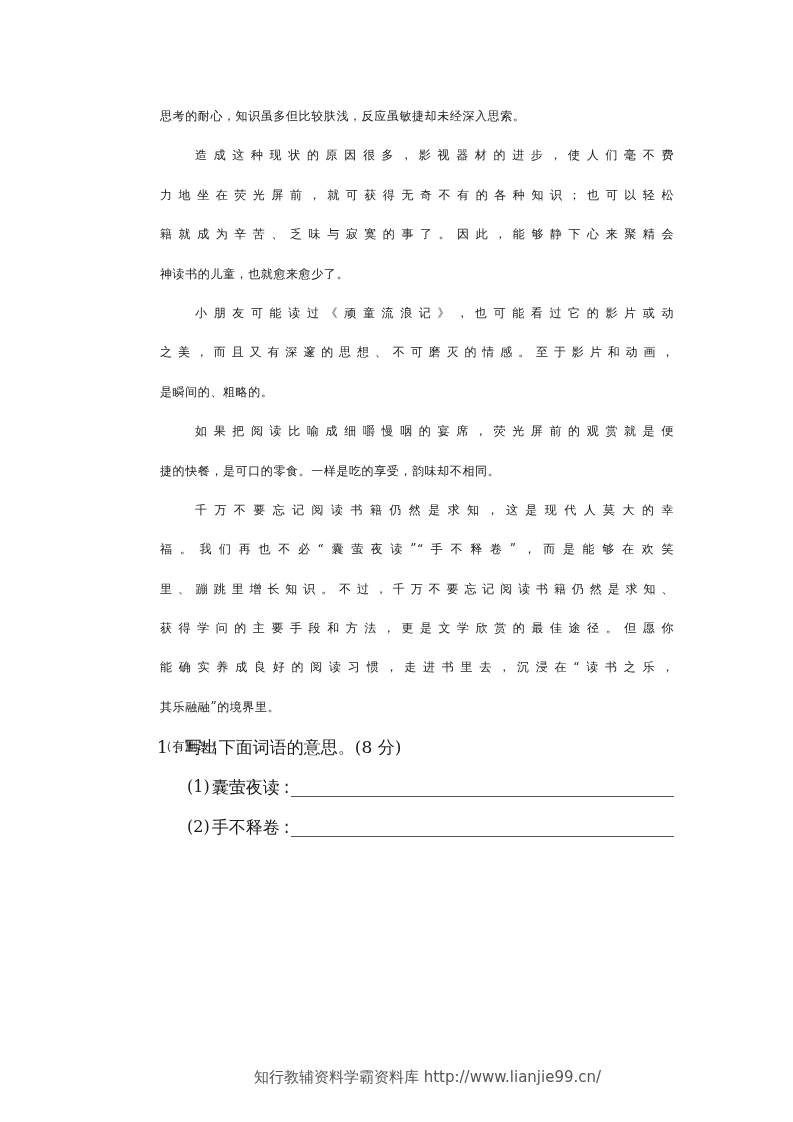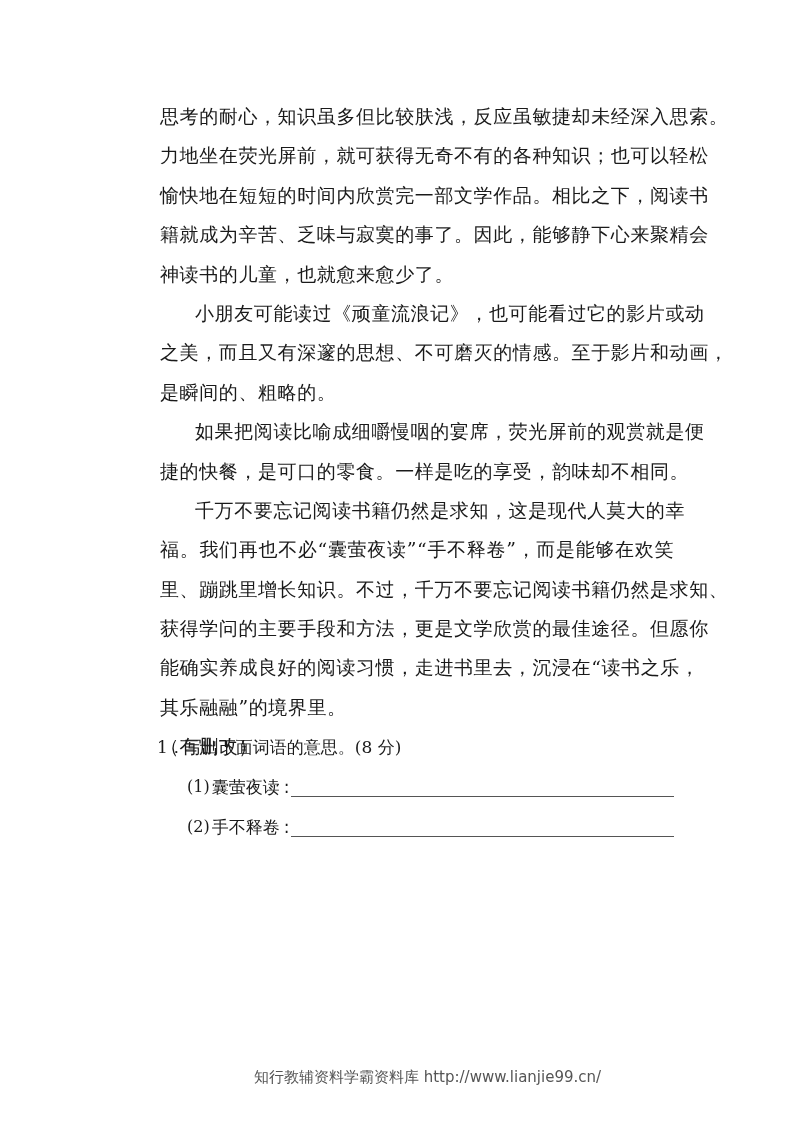--- a/index.html
+++ b/index.html
@@ -17,21 +17,21 @@
     }
     .page {
       position: absolute;
       left: 160px;
       top: 97px;
       width: 514px;
     }
     .line {
       height: 39.4px;
       line-height: 39.4px;
-      font-size: 19px;
+      font-size: 12px;
       white-space: nowrap;
       letter-spacing: 0.6px;
       text-align: justify;
       text-align-last: justify;
     }
     .line.last {
       text-align-last: left;
     }
     .line.indent {
       padding-left: 35px;
@@ -95,22 +95,22 @@
 </head>
 <body>
 
 <div class="page">
 
   <div>
     <div class="line last">思考的耐心，知识虽多但比较肤浅，反应虽敏捷却未经深入思索。</div>
   </div>
 
   <div>
+    <div class="line indent">造成这种现状的原因很多，影视器材的进步，使人们毫不费</div>
     <div class="line">力地坐在荧光屏前，就可获得无奇不有的各种知识；也可以轻松</div>
-    <div class="line">愉快地在短短的时间内欣赏完一部文学作品。相比之下，阅读书</div>
     <div class="line">籍就成为辛苦、乏味与寂寞的事了。因此，能够静下心来聚精会</div>
     <div class="line last">神读书的儿童，也就愈来愈少了。</div>
   </div>
 
   <div>
     <div class="line indent">小朋友可能读过《顽童流浪记》，也可能看过它的影片或动</div>
     <div class="line">之美，而且又有深邃的思想、不可磨灭的情感。至于影片和动画，</div>
     <div class="line last">是瞬间的、粗略的。</div>
   </div>
 

